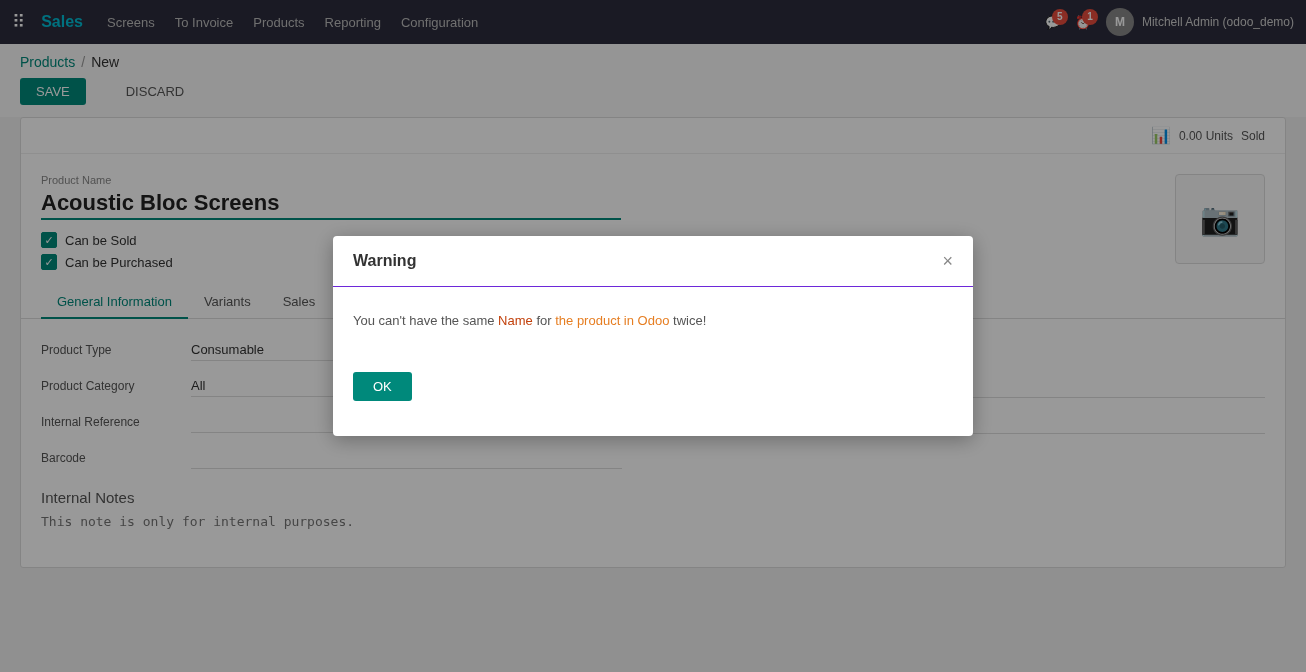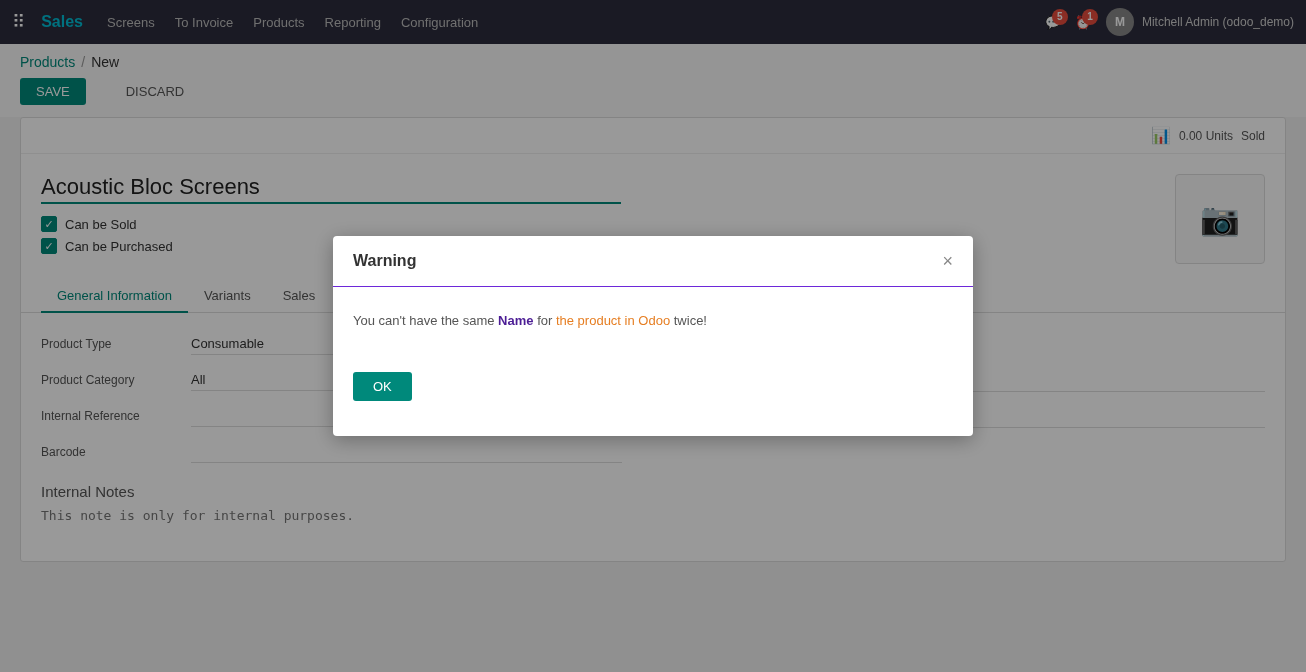--- a/index.html
+++ b/index.html
@@ -162,21 +162,21 @@
       justify-content: space-between;
     }
     .product-info { flex: 1; }
     .product-name-label {
       font-size: 11px;
       color: #888;
       margin-bottom: 4px;
     }
     .product-name-input {
       font-size: 22px;
-      font-weight: 400;
+      font-weight: 700;
       color: #222;
       border: none;
       border-bottom: 2px solid #00897b;
       outline: none;
       width: 580px;
       padding-bottom: 2px;
       background: transparent;
     }
     .product-checkboxes {
       margin-top: 12px;
@@ -395,21 +395,21 @@
       border: none;
     }
     .dialog-body {
       padding: 24px 20px;
     }
     .dialog-message {
       font-size: 13px;
       color: #555;
       line-height: 1.6;
     }
-    .dialog-message .highlight-name { color: #4c1d95; font-weight: 700; }
+    .dialog-message .highlight-name { color: #c2410c; font-weight: 400; }
     .dialog-message .highlight-product { color: #e67e22; }
     .dialog-footer {
       padding: 16px 20px;
     }
     .btn-ok {
       background: #00897b;
       color: white;
       border: none;
       padding: 7px 20px;
       border-radius: 3px;
@@ -464,20 +464,21 @@
     <div class="stats-bar">
       <div class="stat-item">
         <span class="stat-icon">📊</span>
         <span>0.00 Units</span>
         <span>Sold</span>
       </div>
     </div>
 
     <div class="product-header">
       <div class="product-info">
+        <div class="product-name-label">Product Name</div>
         <input type="text" class="product-name-input" value="Acoustic Bloc Screens" style="">
         <div class="product-checkboxes">
           <div class="checkbox-item">
             <div class="checkbox-box">✓</div>
             <span>Can be Sold</span>
           </div>
           <div class="checkbox-item">
             <div class="checkbox-box">✓</div>
             <span>Can be Purchased</span>
           </div>

